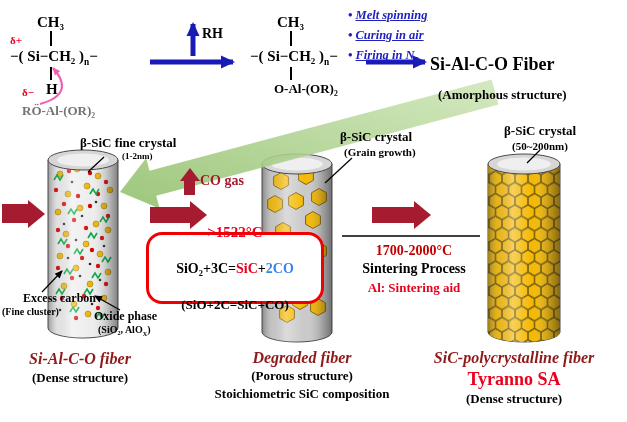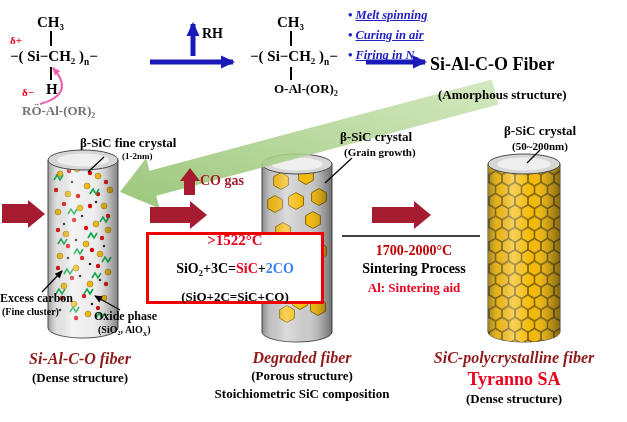--- a/index.html
+++ b/index.html
@@ -20,22 +20,22 @@
   .formula .txt { z-index:7; }
   .bond { position:absolute; width:2px; background:#000; z-index:7; }
   .cyl { position:absolute; z-index:2; }
   .overlay { position:absolute; left:0; top:0; z-index:4; pointer-events:none; }
   .barrow { position:absolute; background:#a51c30; z-index:5; }
   .barrow::after { content:""; position:absolute; left:100%; top:50%; transform:translateY(-50%);
       width:0; height:0; border-left:17px solid #a51c30; border-top:14px solid transparent; border-bottom:14px solid transparent; }
   .uarrow { position:absolute; background:#a51c30; z-index:5; width:11px; }
   .uarrow::before { content:""; position:absolute; bottom:100%; left:50%; transform:translateX(-50%);
       width:0; height:0; border-bottom:13px solid #a51c30; border-left:10px solid transparent; border-right:10px solid transparent; }
-  .rbox { position:absolute; border:3px solid #f00000; border-radius:0; background:#fff; z-index:6;
-      display:flex; flex-direction:column; align-items:center; justify-content:center; gap:12px; }
+  .rbox { position:absolute; border:3px solid #f00000; border-radius:16px; background:#fff; z-index:6;
+      display:flex; flex-direction:column; align-items:center; justify-content:center; gap:20px; }
   .steps { position:absolute; list-style:none; z-index:7; }
   .steps li { font-style:italic; font-weight:bold; color:#2020c0; font-size:12.5px; margin-bottom:5px; }
   .steps li .lbl { text-decoration:underline; }
 </style>
 </head>
 <body>
 
 <div class="canvas">
 
   <svg class="overlay" width="627" height="422" viewBox="0 0 627 422">
@@ -257,21 +257,21 @@
     <ellipse cx="38" cy="12" rx="27" ry="6.5" fill="#efefef"></ellipse>
   </svg>
 
   <div class="barrow" style="left:2px; top:204px; width:26px; height:19px;"></div>
   <div class="barrow" style="left:150px; top:207px; width:40px; height:16px;"></div>
   <div class="barrow" style="left:372px; top:207px; width:42px; height:16px;"></div>
   <div class="uarrow" style="left:184px; top:181px; height:14px;"></div>
 
   <div class="txt" style="left:80px; top:136px; font-size:13px;">β-SiC fine crystal</div>
   <div class="txt" style="left:122px; top:151px; font-size:9px;">(1-2nm)</div>
-  <div class="txt" style="left:0px; top:292px; font-size:12px;">Excess carbon</div>
+  <div class="txt" style="left:0px; top:292px; font-size:12px;padding-left:23px;">Excess carbon</div>
   <div class="txt" style="left:2px; top:306px; font-size:10px;">(Fine cluster)</div>
   <div class="txt" style="left:94px; top:310px; font-size:12px;">Oxide phase</div>
   <div class="txt" style="left:98px; top:324px; font-size:10px;"><span>(SiO₂, AlO</span><sub>X</sub><span>)</span></div>
   <div class="txt maroon ital center" style="left:6px; top:350px; width:148px; font-size:16px;">Si-Al-C-O fiber</div>
   <div class="txt center" style="left:6px; top:371px; width:148px; font-size:13px;">(Dense structure)</div>
 
   <div class="txt dkred" style="left:200px; top:173px; font-size:14px;">CO gas</div>
   <div class="rbox" style="left:146px; top:232px; width:178px; height:72px;">
     <div class="red" style="font-size:15px; font-weight:bold;">&gt;1522°C</div>
     <div style="font-size:14px; font-weight:bold;"><span>SiO₂+3C=</span><span class="red">SiC</span><span>+</span><span class="green">2CO</span></div>

